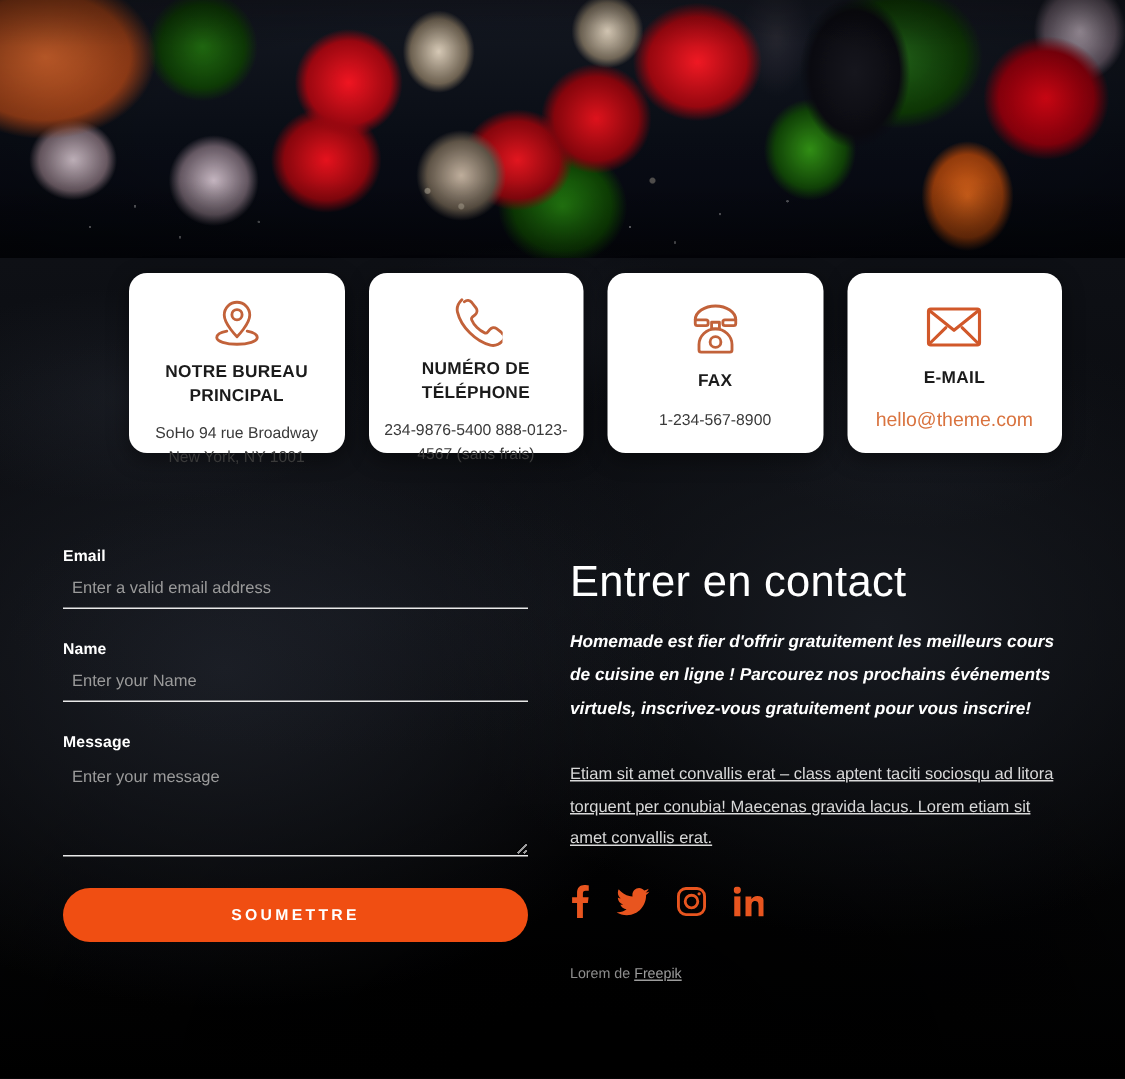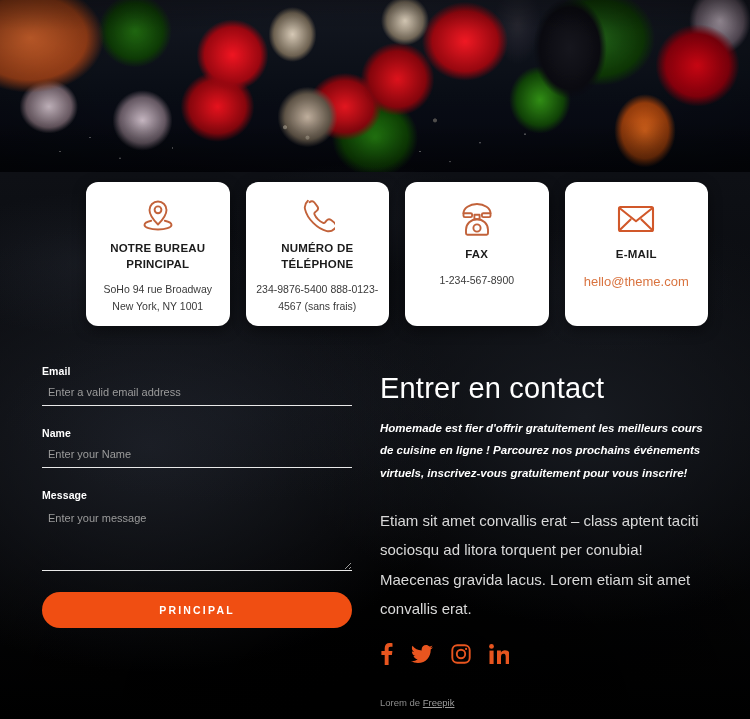--- a/index.html
+++ b/index.html
@@ -93,21 +93,21 @@
       radial-gradient(ellipse 26% 14% at 48% 12%, rgba(50,56,70,0.18) 0%, rgba(0,0,0,0) 70%),
       radial-gradient(ellipse 22% 16% at 82% 24%, rgba(48,54,68,0.16) 0%, rgba(0,0,0,0) 72%),
       radial-gradient(ellipse 40% 22% at 30% 46%, rgba(35,40,52,0.18) 0%, rgba(0,0,0,0) 74%);
     pointer-events: none;
   }
 
   
   .cards {
     position: absolute;
     left: 42px; top: 182px;
-    width: 666px; height: 144px;
+    width: 666px; height: 120px;
     display: flex;
     gap: 16px;
     padding-left: 44px;
   }
   .card {
     flex: 1 1 0;
     background: #ffffff;
     border-radius: 12px;
     box-shadow: 0 4px 14px rgba(0,0,0,0.45);
     padding: 14px 10px 12px;
@@ -210,24 +210,25 @@
   }
   .info-lead {
     font-size: 11.5px;
     font-weight: 700;
     font-style: italic;
     color: #ffffff;
     line-height: 1.95;
     margin: 12px 0 22px 0;
   }
   .info-body {
-    font-size: 15px;
+    font-size: 11px;
     color: #d9d9d9;
     line-height: 1.95;
     margin: 16px 0 20px 0;
+    text-decoration: underline;
   }
   .socials { display: flex; gap: 18px; align-items: center; margin-bottom: 32px; }
   .social-link { display: block; line-height: 0; color: #e8551f; }
   .credit {
     font-size: 9.5px;
     color: #8d8d8d;
   }
   .credit a { color: #9c9c9c; text-decoration: underline; }
 </style>
 </head>
@@ -311,21 +312,21 @@
       <div class="field">
         <label class="field-label">Name</label>
         <input type="text" placeholder="Enter your Name" style="">
       </div>
 
       <div class="field">
         <label class="field-label">Message</label>
         <textarea placeholder="Enter your message" style=""></textarea>
       </div>
 
-      <button type="submit" class="submit-btn">PRINCIPAL</button>
+      <button type="submit" class="submit-btn">SOUMETTRE</button>
     </form>
 
     <div class="col-info">
       <h1 class="info-title">Entrer en contact</h1>
       <p class="info-lead">Homemade est fier d'offrir gratuitement les meilleurs cours de cuisine en ligne ! Parcourez nos prochains événements virtuels, inscrivez-vous gratuitement pour vous inscrire!</p>
       <p class="info-body">Etiam sit amet convallis erat – class aptent taciti sociosqu ad litora torquent per conubia! Maecenas gravida lacus. Lorem etiam sit amet convallis erat.</p>
 
       <div class="socials">
         <a class="social-link" href="#">
           <svg width="13" height="22" viewBox="0 0 13 22" fill="#e8551f">

